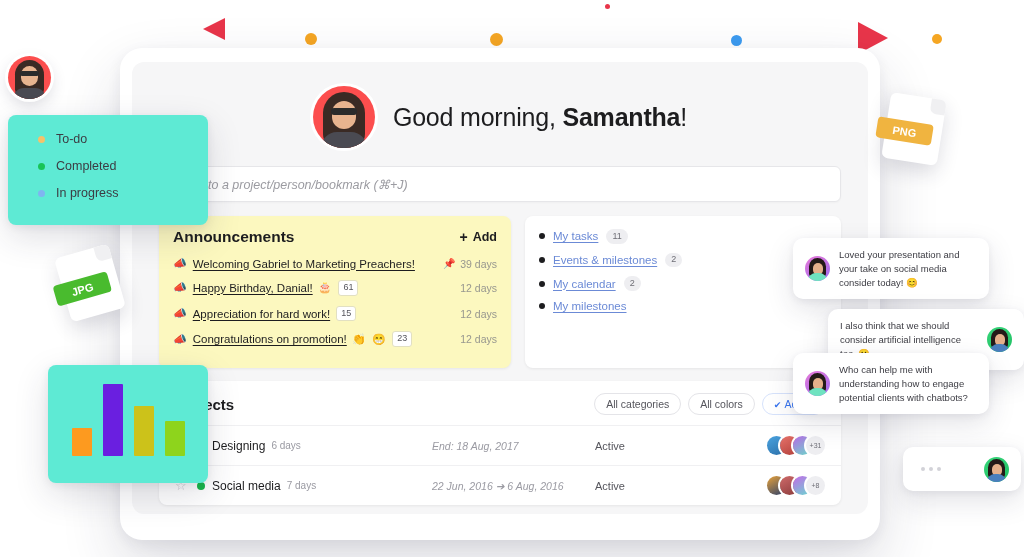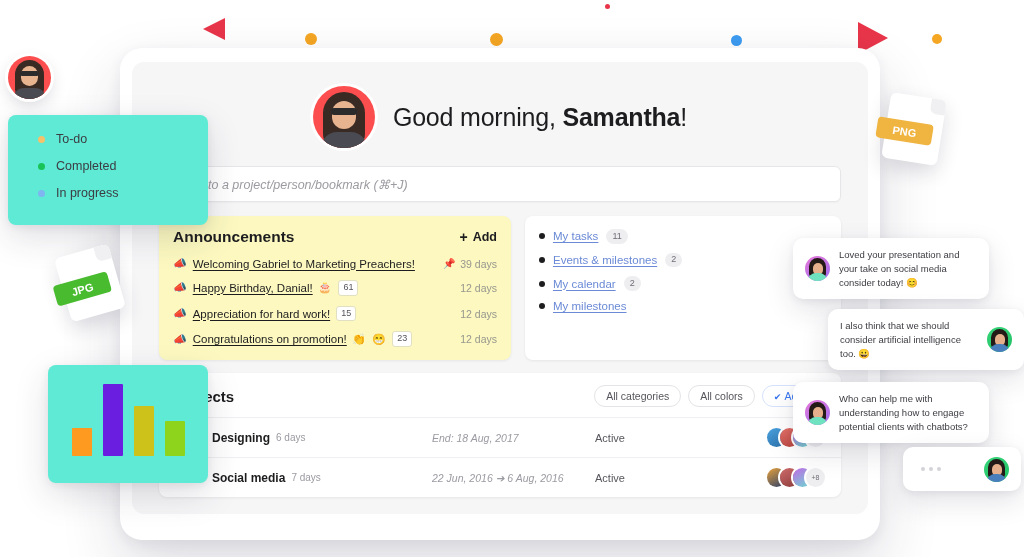--- a/index.html
+++ b/index.html
@@ -81,21 +81,21 @@
   .search-box .ph {
     font-size: 12.5px; font-style: italic; color: #9b9ba1;
   }
 
   
   .cols { display: flex; gap: 14px; padding: 14px 27px 0; }
 
   
   .ann-card {
     flex: 0 0 352px; background: #fcf8bf; border-radius: 8px;
-    padding: 12px 14px 13px; box-shadow: 0 1px 3px rgba(0,0,0,.07);
+    padding: 12px 14px 21px; box-shadow: 0 1px 3px rgba(0,0,0,.07);
   }
   .ann-head { display: flex; align-items: center; justify-content: space-between; margin-bottom: 11px; }
   .ann-title { font-size: 15.5px; font-weight: 700; color: #1d1d1f; }
   .ann-add { display: flex; align-items: center; gap: 5px; font-size: 12.5px; font-weight: 700; color: #1d1d1f; cursor: pointer; }
   .plus { font-size: 14px; font-weight: 700; line-height: 1; }
   .ann-row { display: flex; align-items: center; gap: 6px; margin-bottom: 10px; }
   .ann-row:last-child { margin-bottom: 0; }
   .mega { font-size: 11px; color: #1d1d1f; flex: 0 0 auto; }
   .ann-link {
     font-size: 11.5px; color: #1d1d1f; text-decoration: underline;
@@ -140,21 +140,21 @@
     color: #55555c; padding: 4px 11px; cursor: pointer; white-space: nowrap;
   }
   .pill.active { color: #3a76ee; border-color: #d6e2fb; }
   .pill .chk { font-size: 9px; margin-right: 3px; }
   .proj-row {
     display: flex; align-items: center; padding: 10px 16px;
     border-top: 1px solid #f0f0f2;
   }
   .star { color: #c9c9cf; font-size: 13px; width: 22px; flex: 0 0 auto; }
   .pdot { width: 8px; height: 8px; border-radius: 50%; margin-right: 7px; flex: 0 0 auto; }
-  .pname { font-size: 12px; font-weight: 700; color: #1d1d1f; }
+  .pname { font-size: 12px; font-weight: 400; color: #1d1d1f; }
   .pdays { font-size: 10px; color: #9a9aa2; margin-left: 6px; }
   .pdate {
     position: absolute; left: 235px; font-size: 10.5px; font-style: italic; color: #9a9aa2;
     white-space: nowrap;
   }
   .pstatus { position: absolute; left: 398px; font-size: 11px; color: #55555c; }
   .prow-inner { position: relative; display: flex; align-items: center; flex: 1; }
   .avatars { margin-left: auto; display: flex; align-items: center; }
   .av {
     width: 19px; height: 19px; border-radius: 50%;
@@ -194,21 +194,21 @@
   .cav { width: 25px; height: 25px; border-radius: 50%; flex: 0 0 auto; position: relative; overflow: hidden; }
   .cav.pink { background: linear-gradient(150deg,#e879d8,#9b6bf0); }
   .cav.green { background: linear-gradient(150deg,#37d67a,#1fbf63); }
   .cav .h2 { position: absolute; left: 4px; top: 2px; width: 17px; height: 21px; background: #241a18; border-radius: 9px 9px 6px 6px; }
   .cav .f2 { position: absolute; left: 8px; top: 7px; width: 10px; height: 12px; background: #e5b08b; border-radius: 5px; }
   .cav .b2 { position: absolute; left: 3px; bottom: -2px; width: 19px; height: 10px; background: #6fe3c0; border-radius: 8px 8px 0 0; }
   .cav.green .h2 { background: #241a18; }
   .cav.green .b2 { background: #4a7fbd; }
   #chat1 { left: 793px; top: 238px; width: 196px; }
   #chat2 { left: 828px; top: 309px; width: 196px; }
-  #chat3 { left: 793px; top: 382px; width: 196px; }
+  #chat3 { left: 793px; top: 353px; width: 196px; }
   #chat4 { left: 903px; top: 447px; width: 118px; height: 44px; justify-content: space-between; }
   .typing { display: flex; gap: 4px; padding-left: 6px; }
   .tdot { width: 4px; height: 4px; border-radius: 50%; background: #d2d2d8; }
 
   
   .filecard { position: absolute; }
   .fsheet {
     width: 56px; height: 66px; background: #ffffff; border-radius: 6px;
     box-shadow: 0 8px 20px rgba(40,40,70,.16);
     position: relative;

